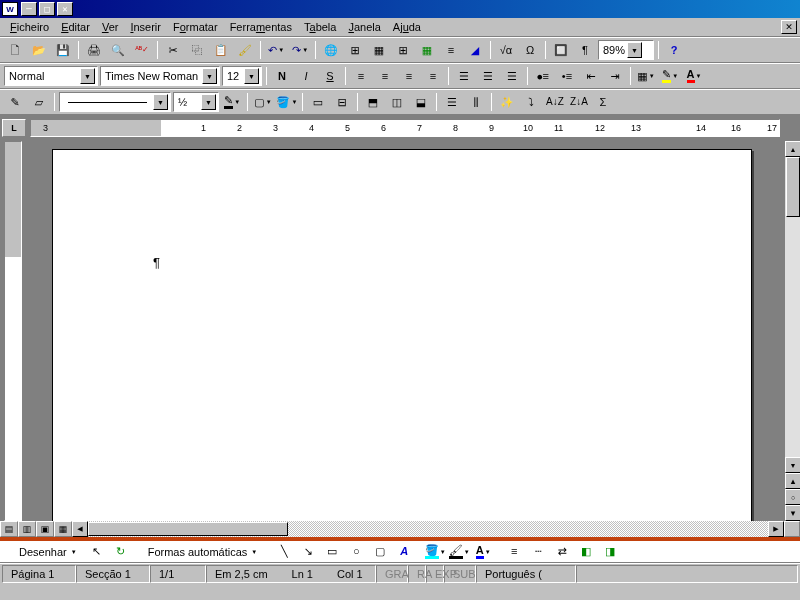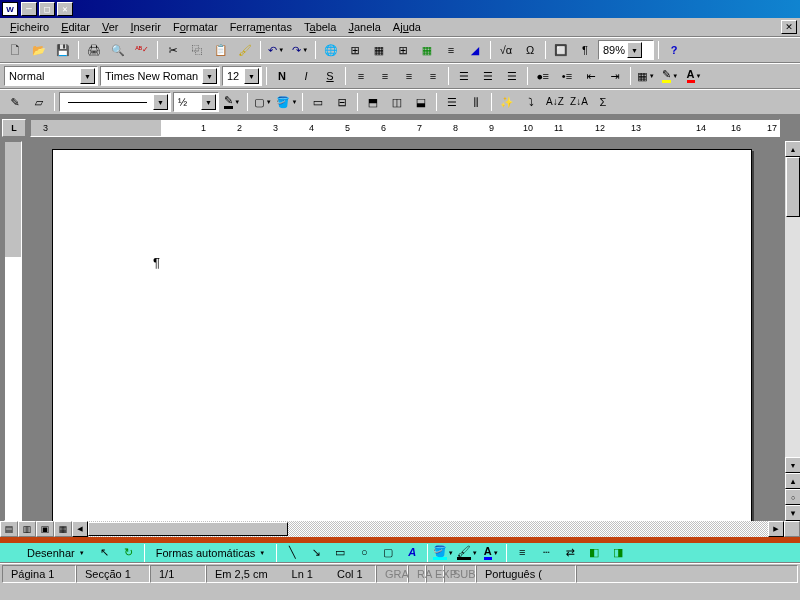--- a/index.html
+++ b/index.html
@@ -32,21 +32,21 @@
 .scroll-v { width: 16px; background: #c0c0c0; border-left: 1px solid #808080; display: flex; flex-direction: column; }
 .scroll-btn { width: 16px; height: 16px; background: #c0c0c0; border: 1px solid; border-color: #fff #000 #000 #fff; display: flex; align-items: center; justify-content: center; font-size: 7px; cursor: pointer; }
 .scroll-track { flex: 1; background: repeating-conic-gradient(#c0c0c0 0% 25%, #fff 0% 50%) 50% / 2px 2px; }
 .scroll-thumb { width: 14px; height: 60px; background: #c0c0c0; border: 1px solid; border-color: #fff #000 #000 #fff; margin: 0 auto; }
 .scroll-h-row { display: flex; height: 16px; background: #c0c0c0; }
 .view-btns { display: flex; }
 .view-btn { width: 18px; height: 16px; background: #c0c0c0; border: 1px solid; border-color: #fff #808080 #808080 #fff; font-size: 9px; display: flex; align-items: center; justify-content: center; cursor: pointer; }
 .scroll-h-area { flex: 1; display: flex; }
 .scroll-h-track { flex: 1; background: repeating-conic-gradient(#c0c0c0 0% 25%, #fff 0% 50%) 50% / 2px 2px; display: flex; align-items: center; }
 .scroll-h-thumb { width: 200px; height: 14px; background: #c0c0c0; border: 1px solid; border-color: #fff #000 #000 #fff; }
-.draw-toolbar { background: #5eead4; height: 26px; display: flex; align-items: center; padding: 2px 20px; border-top: 6px solid #c2410c; border-bottom: 1px solid #808080; gap: 2px; }
+.draw-toolbar { background: #ffffff; height: 26px; display: flex; align-items: center; padding: 2px 12px; border-top: 4px solid #c2410c; border-bottom: 1px solid #808080; gap: 2px; }
 .draw-btn-text { height: 21px; padding: 0 6px; display: flex; align-items: center; cursor: pointer; border: 1px solid transparent; font-size: 11px; gap: 3px; }
 .statusbar { background: #c0c0c0; height: 20px; display: flex; align-items: center; border-top: 1px solid #fff; padding: 0 2px; gap: 0; }
 .status-cell { border: 1px solid; border-color: #808080 #fff #fff #808080; height: 18px; padding: 0 8px; display: flex; align-items: center; font-size: 11px; }
 .status-cell.dim { color: #808080; }
 .icon-pic { display: inline-block; line-height: 1; }
 .split-arrow { font-size: 6px; margin-left: 1px; }
 </style>
 </head>
 <body>
 

